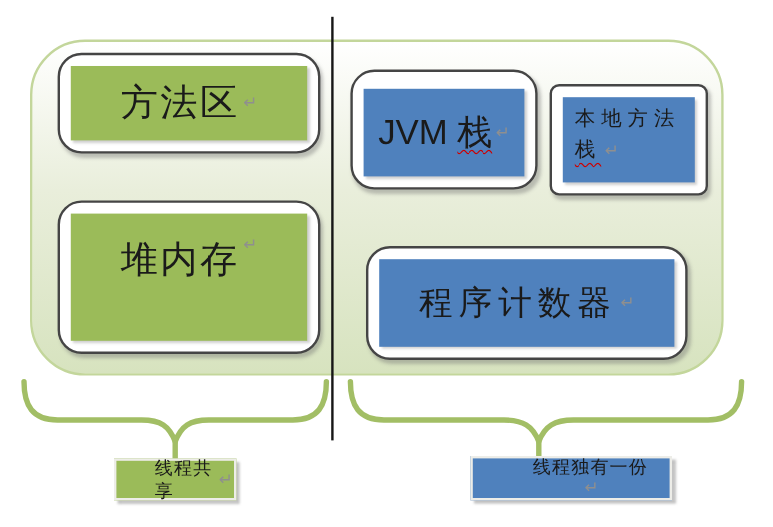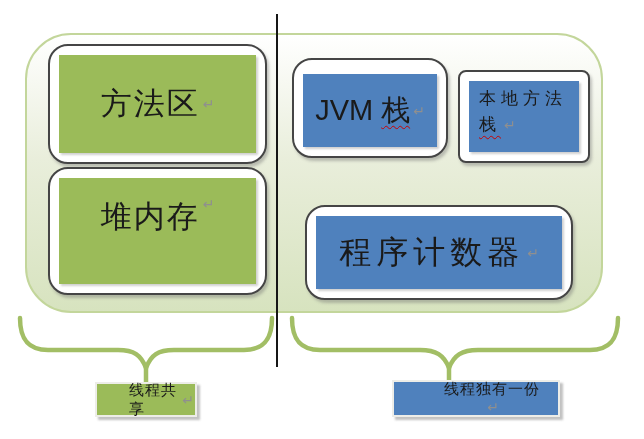--- a/index.html
+++ b/index.html
@@ -32,32 +32,32 @@
     position:absolute;background:#fff;border:2px solid var(--box-border);
     border-radius:20px;box-shadow:2px 3px 3px rgba(110,110,110,.4);
     display:flex;padding:9px;box-sizing:border-box;
   }
   .fill{
     flex:1;display:flex;align-items:center;justify-content:center;
     box-shadow:2px 2px 2px rgba(120,120,120,.35);
   }
   .fill.green{background:var(--green);}
   .fill.blue{background:var(--blue);}
-  .wbox.method-area{left:48px;top:44px;width:219px;height:120px;}
+  .wbox.method-area{left:48px;top:44px;width:219px;height:84px;}
   .wbox.heap{left:48px;top:167px;width:219px;height:128px;}
   .wbox.heap .fill{align-items:flex-start;padding-top:18px;}
   .wbox.jvm-stack{left:292px;top:58px;width:156px;height:100px;padding-top:14px;}
   .wbox.native-stack{left:458px;top:70px;width:132px;height:93px;border-radius:8px;}
   .wbox.native-stack .fill{align-items:flex-start;justify-content:flex-start;padding:5px 4px 4px 10px;}
   .wbox.pc{left:305px;top:205px;width:268px;height:95px;}
   .big-text{font-size:31px;letter-spacing:2px;}
   .jvm-text{font-size:29px;}
   .jvm-latin{font-family:"Liberation Sans","DejaVu Sans",sans-serif;margin-right:8px;}
   .native-text{font-size:17px;letter-spacing:5px;line-height:1.55;}
-  .pc-text{font-size:32px;letter-spacing:5px;}
+  .pc-text{font-size:28px;letter-spacing:5px;}
   .squiggle{
     text-decoration-line:underline;text-decoration-style:wavy;
     text-decoration-color:var(--squiggle);text-decoration-thickness:1px;
     text-underline-offset:5px;
   }
   .mark{font-size:14px;color:var(--mark);margin-left:3px;font-family:"DejaVu Sans",sans-serif;}
   .braces{position:absolute;left:0;top:0;pointer-events:none;}
   .tag{
     position:absolute;display:flex;align-items:center;justify-content:flex-end;
     font-size:15px;letter-spacing:1px;border:2px solid #EDEDE8;

